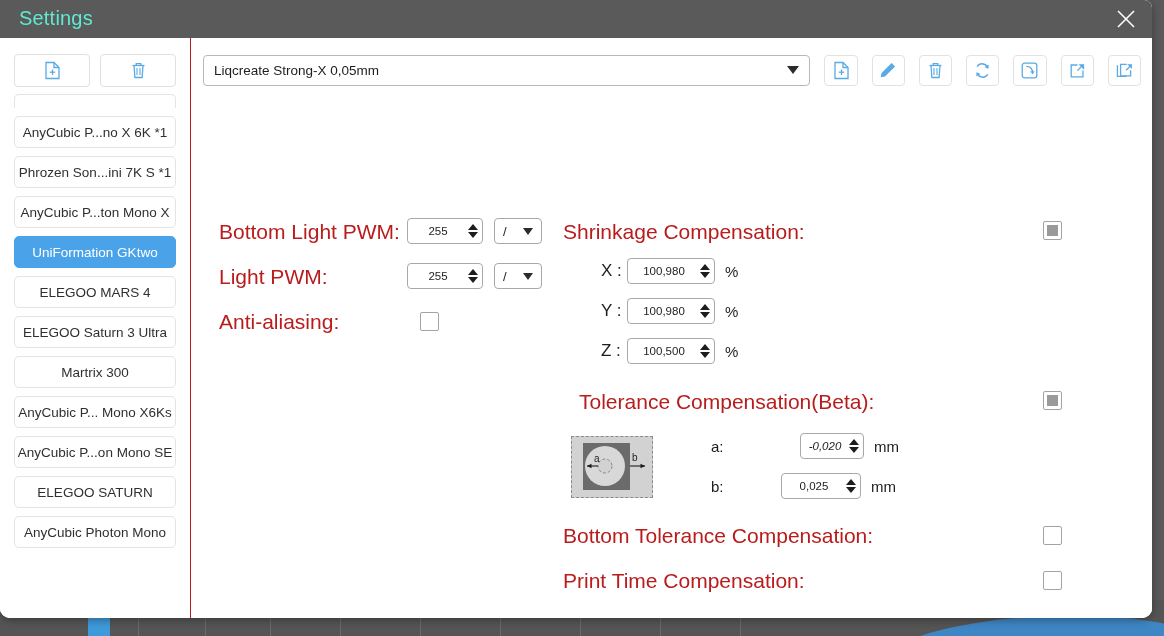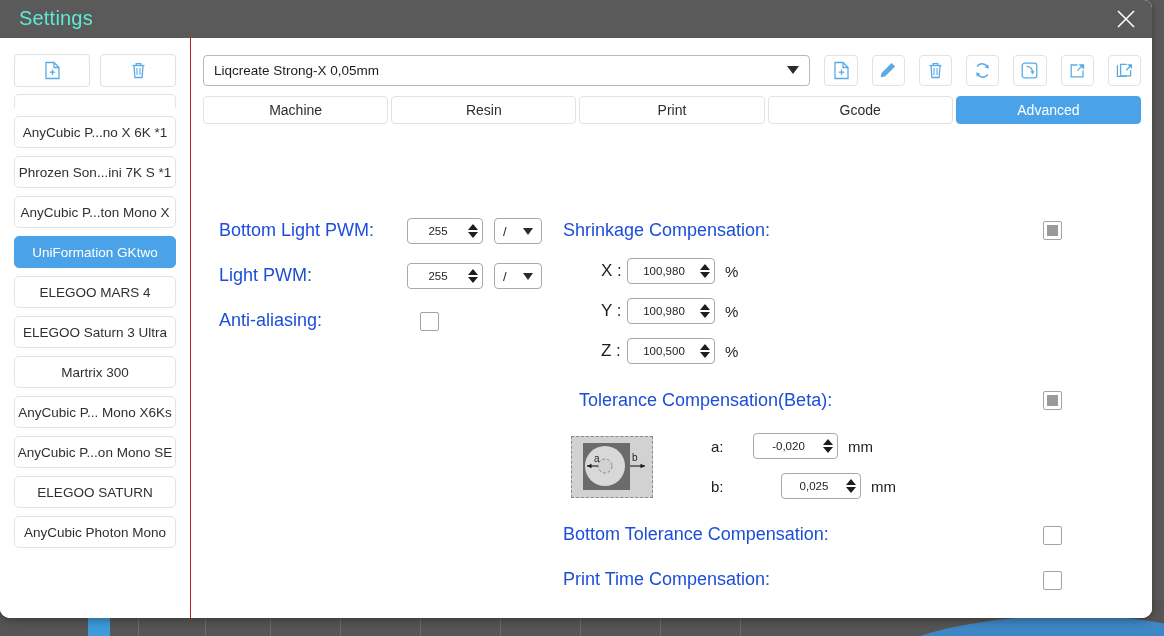--- a/index.html
+++ b/index.html
@@ -259,22 +259,22 @@
   }
   .col-left  { position: absolute; left: 28px;  top: 0; width: 330px; }
   .col-right { position: absolute; left: 372px; top: 0; width: 560px; }
 
   .field-row {
     position: absolute;
     display: flex;
     align-items: center;
   }
   .field-label {
-    font-size: 18px;
-    color: #1d4ed8;
+    font-size: 21px;
+    color: #b91c1c;
     white-space: nowrap;
   }
 
   
   .spin {
     border: 1px solid #a9a9a9;
     border-radius: 4px;
     background: #fff;
     height: 26px;
     display: flex;
@@ -515,27 +515,20 @@
         <div class="tool-btn">
           <svg width="19" height="19" viewBox="0 0 19 19">
             <path d="M2.4 4.2v11.2h9.2" fill="none" stroke="#5aaae4" stroke-width="1.3"></path>
             <path d="M15.6 9.3v5.6H5.6V3.4h6.1" fill="none" stroke="#5aaae4" stroke-width="1.3"></path>
             <path d="M11.2 9.2l5.2-5.2" fill="none" stroke="#5aaae4" stroke-width="1.3"></path>
             <path d="M12.2 3.3h4.8v4.7z" fill="#5aaae4"></path>
           </svg>
         </div>
       </div>
 
-      <div id="tabs">
-          <div class="tab">Machine</div>
-          <div class="tab">Resin</div>
-          <div class="tab">Print</div>
-          <div class="tab">Gcode</div>
-          <div class="tab active">Advanced</div>
-        </div>
 
       <div id="form-area">
 
         <div class="col-left">
 
           <div class="field-row" style="left:0; top:82px;">
             <span class="field-label">Bottom Light PWM:</span>
           </div>
           <div class="spin" style="position:absolute; left:188px; top:80px; width:76px;">
             <span class="val">255</span>
@@ -634,21 +627,21 @@
               <text x="22" y="25" font-family="Liberation Sans, sans-serif" font-size="10" fill="#1d1d1d">a</text>
               <line x1="58" y1="29" x2="73" y2="29" stroke="#1d1d1d" stroke-width="1.1"></line>
               <path d="M73 29l-4.5-2.2v4.4z" fill="#1d1d1d"></path>
               <text x="60" y="24" font-family="Liberation Sans, sans-serif" font-size="10" fill="#1d1d1d">b</text>
             </svg>
           </div>
 
           <div style="position:absolute; left:148px; top:295px;">
             <div style="display:flex; align-items:center;">
               <span class="ab-label">a:</span>
-              <span class="spin" style="width:85px; margin-left:20px;">
+              <span class="spin" style="width:64px; margin-left:67px;font-style:italic;">
                 <span class="val">-0,020</span>
                 <span class="arrows">
                   <span class="arrow-up"></span>
                   <span class="arrow-dn"></span>
                 </span>
               </span>
               <span class="unit">mm</span>
             </div>
           </div>
 

